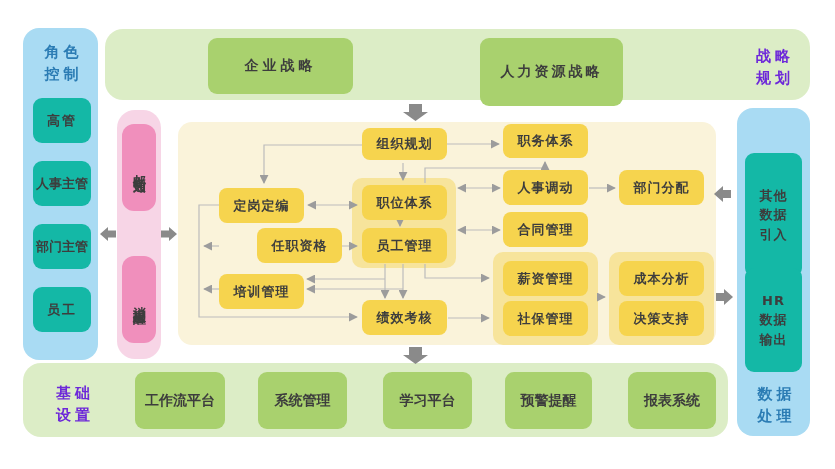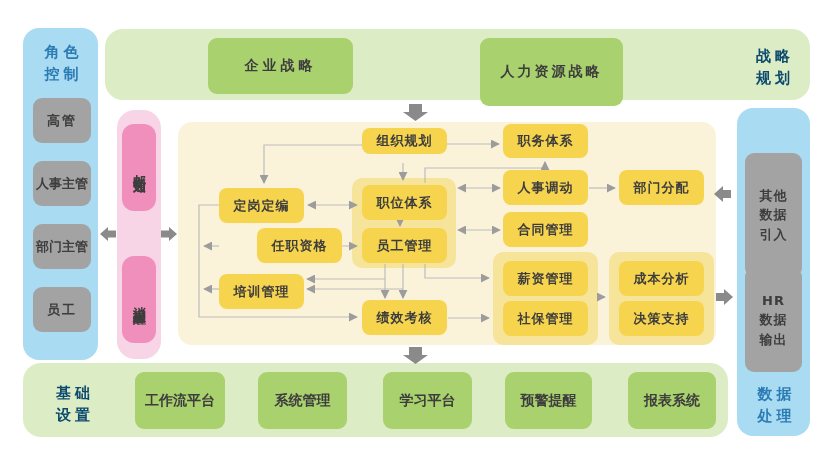--- a/index.html
+++ b/index.html
@@ -9,33 +9,33 @@
   }
   .abs{position:absolute;box-sizing:border-box;}
   
   .panel-blue{background:#a9dbf3;border-radius:16px;}
   .panel-pink{background:#f7d5e6;border-radius:18px;}
   .band-green{background:#dcedc6;border-radius:18px;}
   .panel-cream{background:#faf3da;border-radius:14px;z-index:0;}
   
   .item{display:flex;align-items:center;justify-content:center;text-align:center;
         font-weight:bold;color:#3d3d3d;letter-spacing:2px;}
-  .blue-item{background:#a3a3a3;border-radius:9px;font-size:13px;z-index:3;}
+  .blue-item{background:#14b8a6;border-radius:9px;font-size:13px;z-index:3;}
   .green-item{background:#a9d16e;border-radius:9px;font-size:14px;z-index:3;}
   .yellow-box{background:#f6d44e;border-radius:8px;font-size:13px;letter-spacing:1px;z-index:3;}
   .halo{background:#f7e49b;border-radius:10px;z-index:1;}
   .pink-item{background:#f08fbc;border-radius:12px;z-index:3;
              display:flex;align-items:center;justify-content:center;
              writing-mode:vertical-lr;text-orientation:upright;
              font-weight:bold;font-size:13px;color:#3d3d3d;letter-spacing:2px;}
   
   .corner-label{font-weight:bold;font-size:15px;line-height:1.45;letter-spacing:4px;
                 text-align:center;white-space:pre-line;z-index:3;}
   .label-blue{color:#2b7cb4;padding-left:6px;}
-  .label-green{color:#0c4a6e;text-align:center;}
+  .label-green{color:#6d28d9;text-align:center;}
   .multiline{white-space:pre-line;line-height:1.5;letter-spacing:1px;}
   svg.wires{position:absolute;left:0;top:0;z-index:2;}
 </style>
 </head>
 <body>
 
 <div class="canvas">
 
   <div class="abs panel-blue" style="left:23px;top:28px;width:75px;height:332px;"></div>
   <div class="abs panel-pink" style="left:117px;top:110px;width:44px;height:249px;"></div>
@@ -94,21 +94,21 @@
   <div class="abs item blue-item" style="left:33px;top:287px;width:58px;height:45px;">员工</div>
 
   <div class="abs pink-item" style="left:122px;top:124px;width:34px;height:87px;">邮件通知</div>
   <div class="abs pink-item" style="left:122px;top:256px;width:34px;height:87px;">消息提醒</div>
 
   <div class="abs item green-item" style="left:208px;top:38px;width:145px;height:56px;letter-spacing:4px;">企业战略</div>
   <div class="abs item green-item" style="left:480px;top:38px;width:143px;height:68px;letter-spacing:3px;">人力资源战略</div>
   <div class="abs corner-label label-green" style="left:745px;top:46px;width:60px;">战略
 规划</div>
 
-  <div class="abs item yellow-box" style="left:362px;top:128px;width:85px;height:26px;">组织规划</div>
+  <div class="abs item yellow-box" style="left:362px;top:128px;width:85px;height:32px;">组织规划</div>
   <div class="abs item yellow-box" style="left:503px;top:124px;width:85px;height:34px;">职务体系</div>
   <div class="abs item yellow-box" style="left:219px;top:188px;width:85px;height:35px;">定岗定编</div>
   <div class="abs item yellow-box" style="left:219px;top:228px;width:85px;height:35px;margin-left:38px;">任职资格</div>
   <div class="abs item yellow-box" style="left:219px;top:274px;width:85px;height:35px;">培训管理</div>
   <div class="abs item yellow-box" style="left:362px;top:185px;width:85px;height:35px;">职位体系</div>
   <div class="abs item yellow-box" style="left:362px;top:228px;width:85px;height:35px;">员工管理</div>
   <div class="abs item yellow-box" style="left:362px;top:300px;width:85px;height:35px;">绩效考核</div>
   <div class="abs item yellow-box" style="left:503px;top:170px;width:85px;height:35px;">人事调动</div>
   <div class="abs item yellow-box" style="left:503px;top:212px;width:85px;height:35px;">合同管理</div>
   <div class="abs item yellow-box" style="left:503px;top:261px;width:85px;height:35px;">薪资管理</div>

